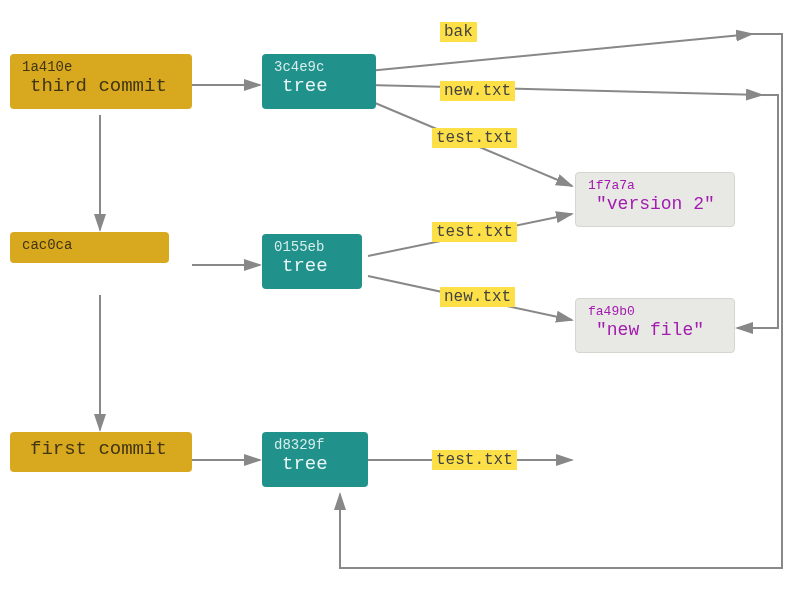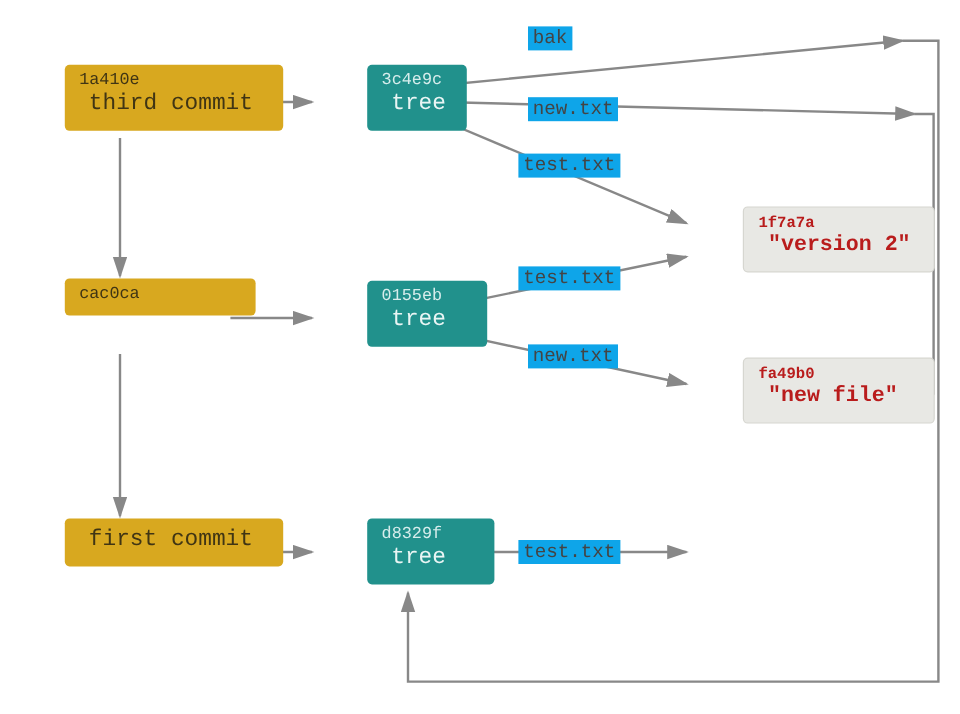--- a/index.html
+++ b/index.html
@@ -1,27 +1,27 @@
 <!DOCTYPE html>
 <html><head>
 <meta charset="utf-8">
 <style>
   html,body{margin:0;padding:0;background:#fff;font-family:'Consolas','Monaco','Courier New',monospace;}
   .canvas{position:relative;width:800px;height:595px;}
   svg{position:absolute;top:0;left:0;}
-  .node{position:absolute;border-radius:4px;padding:6px 12px 10px 12px;box-sizing:border-box;margin-left:44px;}
+  .node{position:absolute;border-radius:4px;padding:6px 12px 10px 12px;box-sizing:border-box;}
   .node .hash{font-size:14px;line-height:1.1;}
   .node .label{font-size:19px;line-height:1.25;padding-left:8px;}
   .commit{background:#d8a81f;color:#403514;}
   .tree{background:#21918c;color:#e9f5f4;}
   .tree .hash{color:#d7edec;}
-  .blob{background:#e8e8e4;color:#b91c1c;border:1px solid #d6d6d0;font-weight:bold;}
+  .blob{background:#e8e8e4;color:#a21caf;border:1px solid #d6d6d0;}
   .blob .hash{font-size:13px;}
   .blob .label{font-size:18px;}
-  .el{position:absolute;background:#0ea5e9;font-size:16px;color:#444;padding:1px 4px;white-space:nowrap;}
+  .el{position:absolute;background:#fde047;font-size:16px;color:#444;padding:1px 4px;white-space:nowrap;}
 </style>
 </head>
 <body>
 <div class="canvas">
 
 <svg width="800" height="595">
   <defs>
     <marker id="arrow" markerWidth="10" markerHeight="10" refX="8" refY="3" orient="auto" markerUnits="strokeWidth">
       <path d="M0,0 L9,3 L0,6 Z" fill="#888"></path>
     </marker>
@@ -55,21 +55,21 @@
   <div class="hash">1a410e</div>
   <div class="label">third commit</div>
 </div>
 <div class="node commit" style="left:10px;top:232px;width:159px">
   <div class="hash">cac0ca</div>
 </div>
 <div class="node commit" style="left:10px;top:432px;width:182px">
   <div class="label">first commit</div>
 </div>
 
-<div class="node tree" style="left:262px;top:54px;width:83px">
+<div class="node tree" style="left:262px;top:54px;width:114px">
   <div class="hash">3c4e9c</div>
   <div class="label">tree</div>
 </div>
 <div class="node tree" style="left:262px;top:234px;width:100px">
   <div class="hash">0155eb</div>
   <div class="label">tree</div>
 </div>
 <div class="node tree" style="left:262px;top:432px;width:106px">
   <div class="hash">d8329f</div>
   <div class="label">tree</div>

